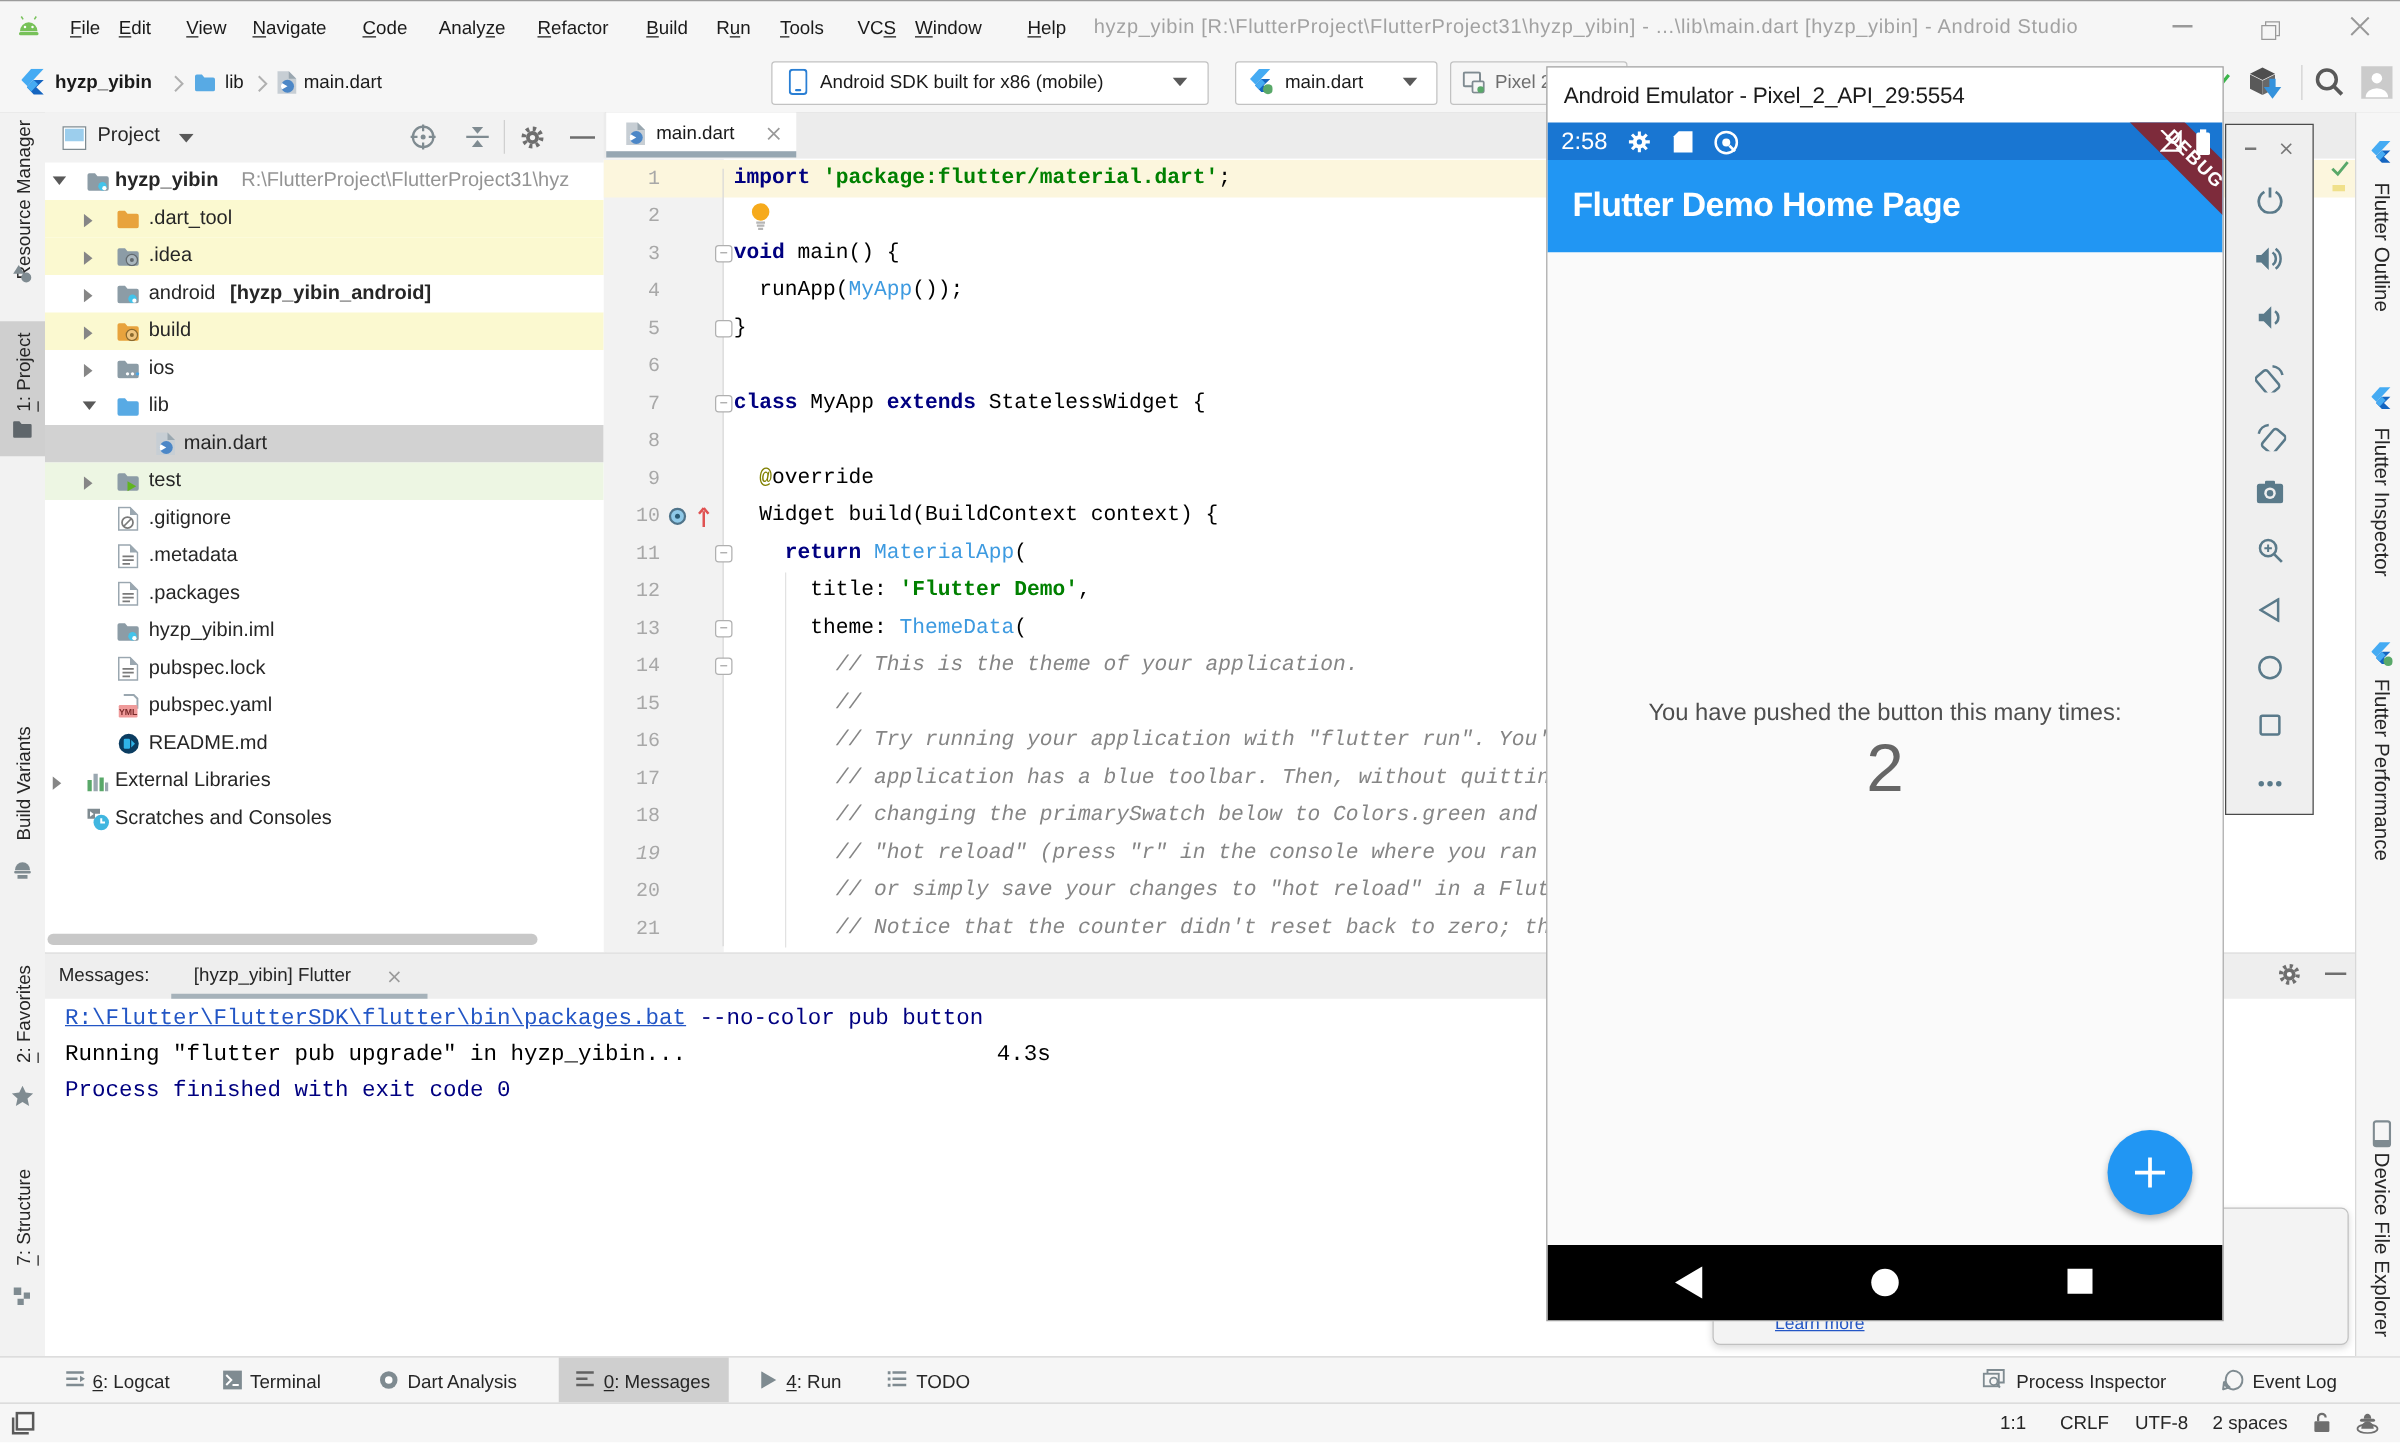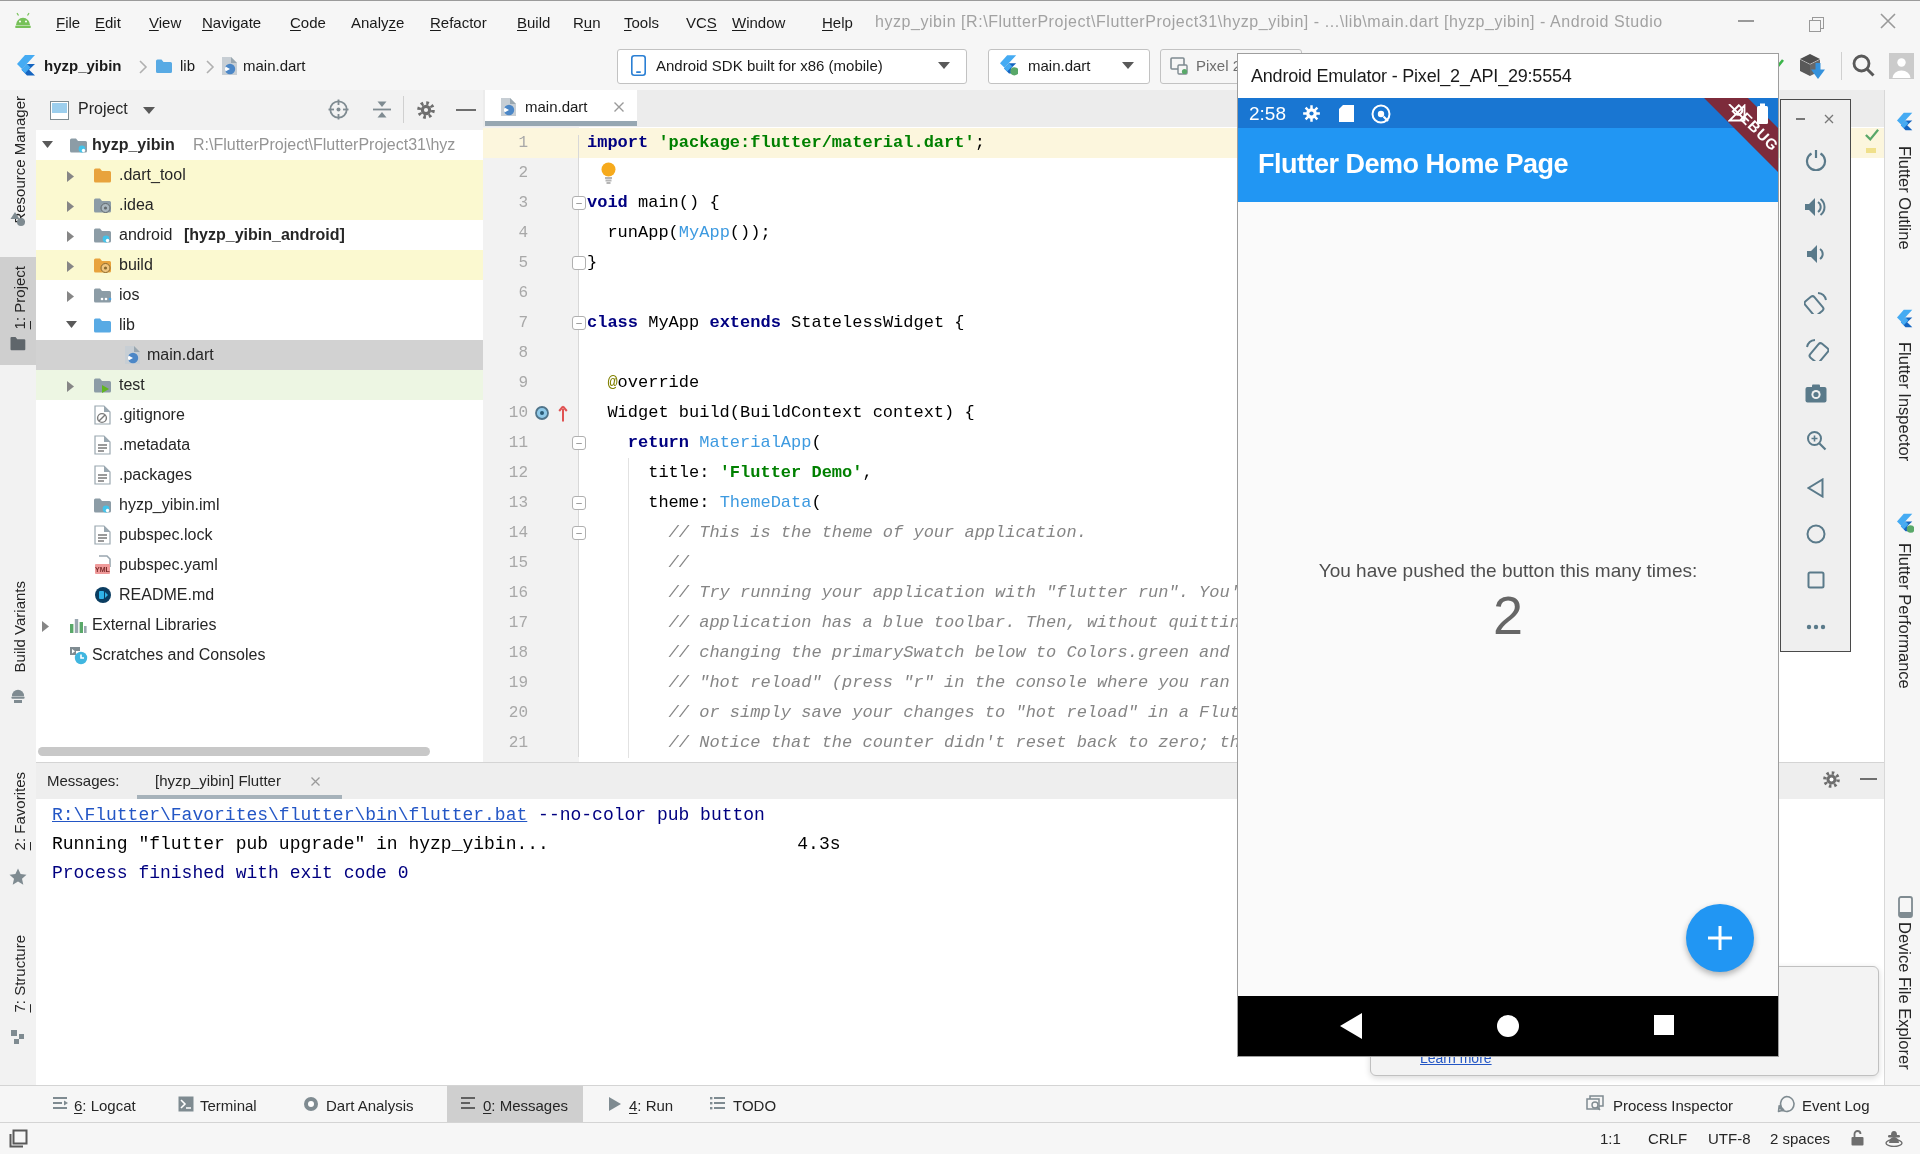--- a/index.html
+++ b/index.html
@@ -420,21 +420,21 @@
 <div class="lnum" style="top:368px;">9</div>
 <div class="lnum" style="top:398px;">10</div>
 <div class="lnum" style="top:428px;">11</div>
 <div class="lnum" style="top:458px;">12</div>
 <div class="lnum" style="top:488px;">13</div>
 <div class="lnum" style="top:518px;">14</div>
 <div class="lnum" style="top:548px;">15</div>
 <div class="lnum" style="top:578px;">16</div>
 <div class="lnum" style="top:608px;">17</div>
 <div class="lnum" style="top:638px;">18</div>
-<div class="lnum" style="top:668px;">19</div>
+<div class="lnum" style="top:668px;font-style:italic;">19</div>
 <div class="lnum" style="top:698px;">20</div>
 <div class="lnum" style="top:728px;">21</div>
 
 <div class="abs" style="left:578px;top:135px;width:1px;height:622px;background:#d8d8d8;"></div>
 
 <div class="fold" style="top:196px;">–</div>
 <div class="fold" style="top:256px;"></div>
 <div class="fold" style="top:316px;">–</div>
 <div class="fold" style="top:436px;">–</div>
 <div class="fold" style="top:496px;">–</div>
@@ -481,21 +481,21 @@
     </svg>
 <div class="abs" style="left:137px;top:795px;width:205px;height:4px;background:#a6b2ba;"></div>
 
 <svg class="abs" style="left:1822px;top:770px;" width="19" height="19" viewBox="0 0 20 20">
       <circle cx="10" cy="10" r="7" fill="none" stroke="#6e6e6e" stroke-width="3.6" stroke-dasharray="2.6 2.9"></circle>
       <circle cx="10" cy="10" r="5.2" fill="#6e6e6e"></circle>
       <circle cx="10" cy="10" r="2.1" fill="#fff"></circle>
     </svg>
 <div class="abs" style="left:1860px;top:778px;width:17px;height:2px;background:#6e6e6e;"></div>
 
-<div class="abs mono" style="left:52px;top:801px;font-size:18px;line-height:29px;white-space:pre;"><span style="color:#2356c5;text-decoration:underline;">R:\Flutter\Favorites\flutter\bin\flutter.bat</span><span style="color:#000080;"> --no-color pub button</span>
+<div class="abs mono" style="left:52px;top:801px;font-size:18px;line-height:29px;white-space:pre;"><span style="color:#2356c5;text-decoration:underline;">R:\Flutter\FlutterSDK\flutter\bin\packages.bat</span><span style="color:#000080;"> --no-color pub button</span>
 <span style="color:#000;">Running "flutter pub upgrade" in hyzp_yibin...                       4.3s</span>
 <span style="color:#000080;">Process finished with exit code 0</span></div>
 
 <div class="abs" style="left:38px;top:747px;width:392px;height:9px;background:#c8c8c8;border-radius:5px;"></div>
 
 <div class="abs" style="left:0;top:1085px;width:1920px;height:37px;background:#f6f6f6;border-top:1px solid #d4d4d4;"></div>
 <div class="abs" style="left:447px;top:1086px;width:136px;height:36px;background:#cfcfcf;"></div>
 
 <svg class="abs" style="left:52px;top:1096px;" width="16" height="15" viewBox="0 0 16 15">
       <path d="M1 2 h14 M1 7 h9 M1 12 h14" stroke="#7f8b91" stroke-width="2"></path>

